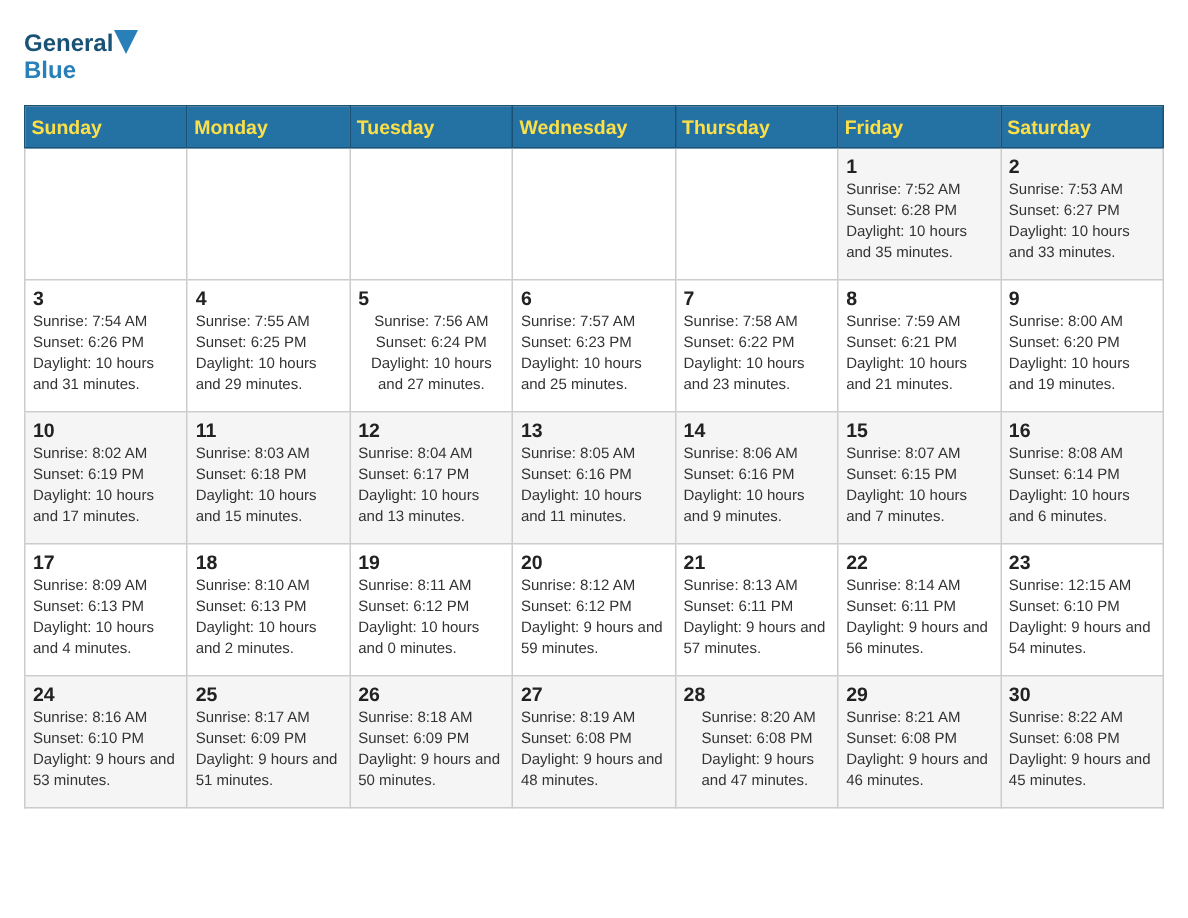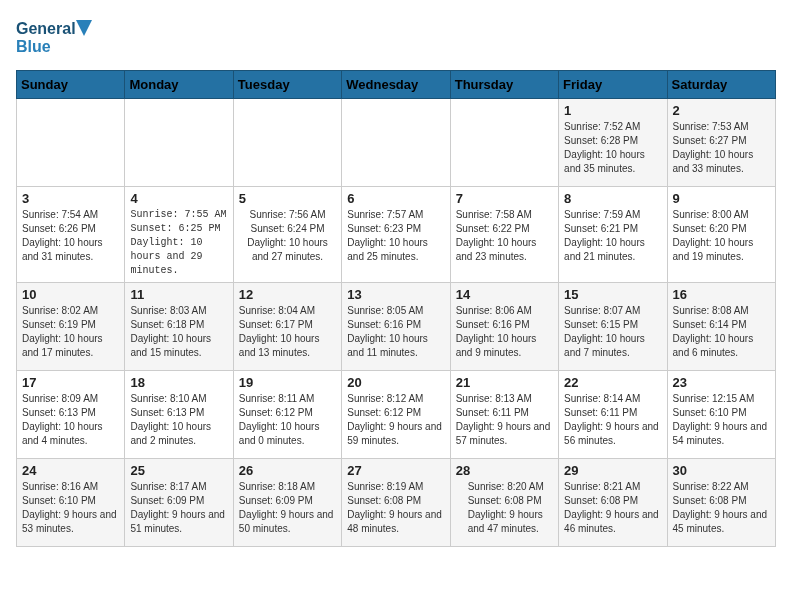--- a/index.html
+++ b/index.html
@@ -38,21 +38,21 @@
       font-size: 16px;
       color: #555;
     }
     table {
       width: 100%;
       border-collapse: collapse;
       table-layout: fixed;
     }
     thead th {
       background-color: #2471a3;
-      color: #000000;
+      color: #fde047;
       font-size: 13px;
       font-weight: bold;
       padding: 6px 4px;
       text-align: left;
       border: 1px solid #1a5276;
     }
     tbody td {
       border: 1px solid #ccc;
       vertical-align: top;
       padding: 4px 5px;
@@ -131,21 +131,21 @@
       </tr>
       <tr>
         <td>
           <span class="day-number">3</span>
           <div class="day-info" style="white-space: pre-line;">Sunrise: 7:54 AM
 Sunset: 6:26 PM
 Daylight: 10 hours and 31 minutes.</div>
         </td>
         <td>
           <span class="day-number">4</span>
-          <div class="day-info" style="white-space: pre-line; font-family: Liberation Mono, monospace;">Sunrise: 7:55 AM
+          <div class="day-info" style="white-space: pre-line;">Sunrise: 7:55 AM
 Sunset: 6:25 PM
 Daylight: 10 hours and 29 minutes.</div>
         </td>
         <td>
           <span class="day-number">5</span>
           <div class="day-info" style="white-space: pre-line; text-align: center;">Sunrise: 7:56 AM
 Sunset: 6:24 PM
 Daylight: 10 hours and 27 minutes.</div>
         </td>
         <td>

